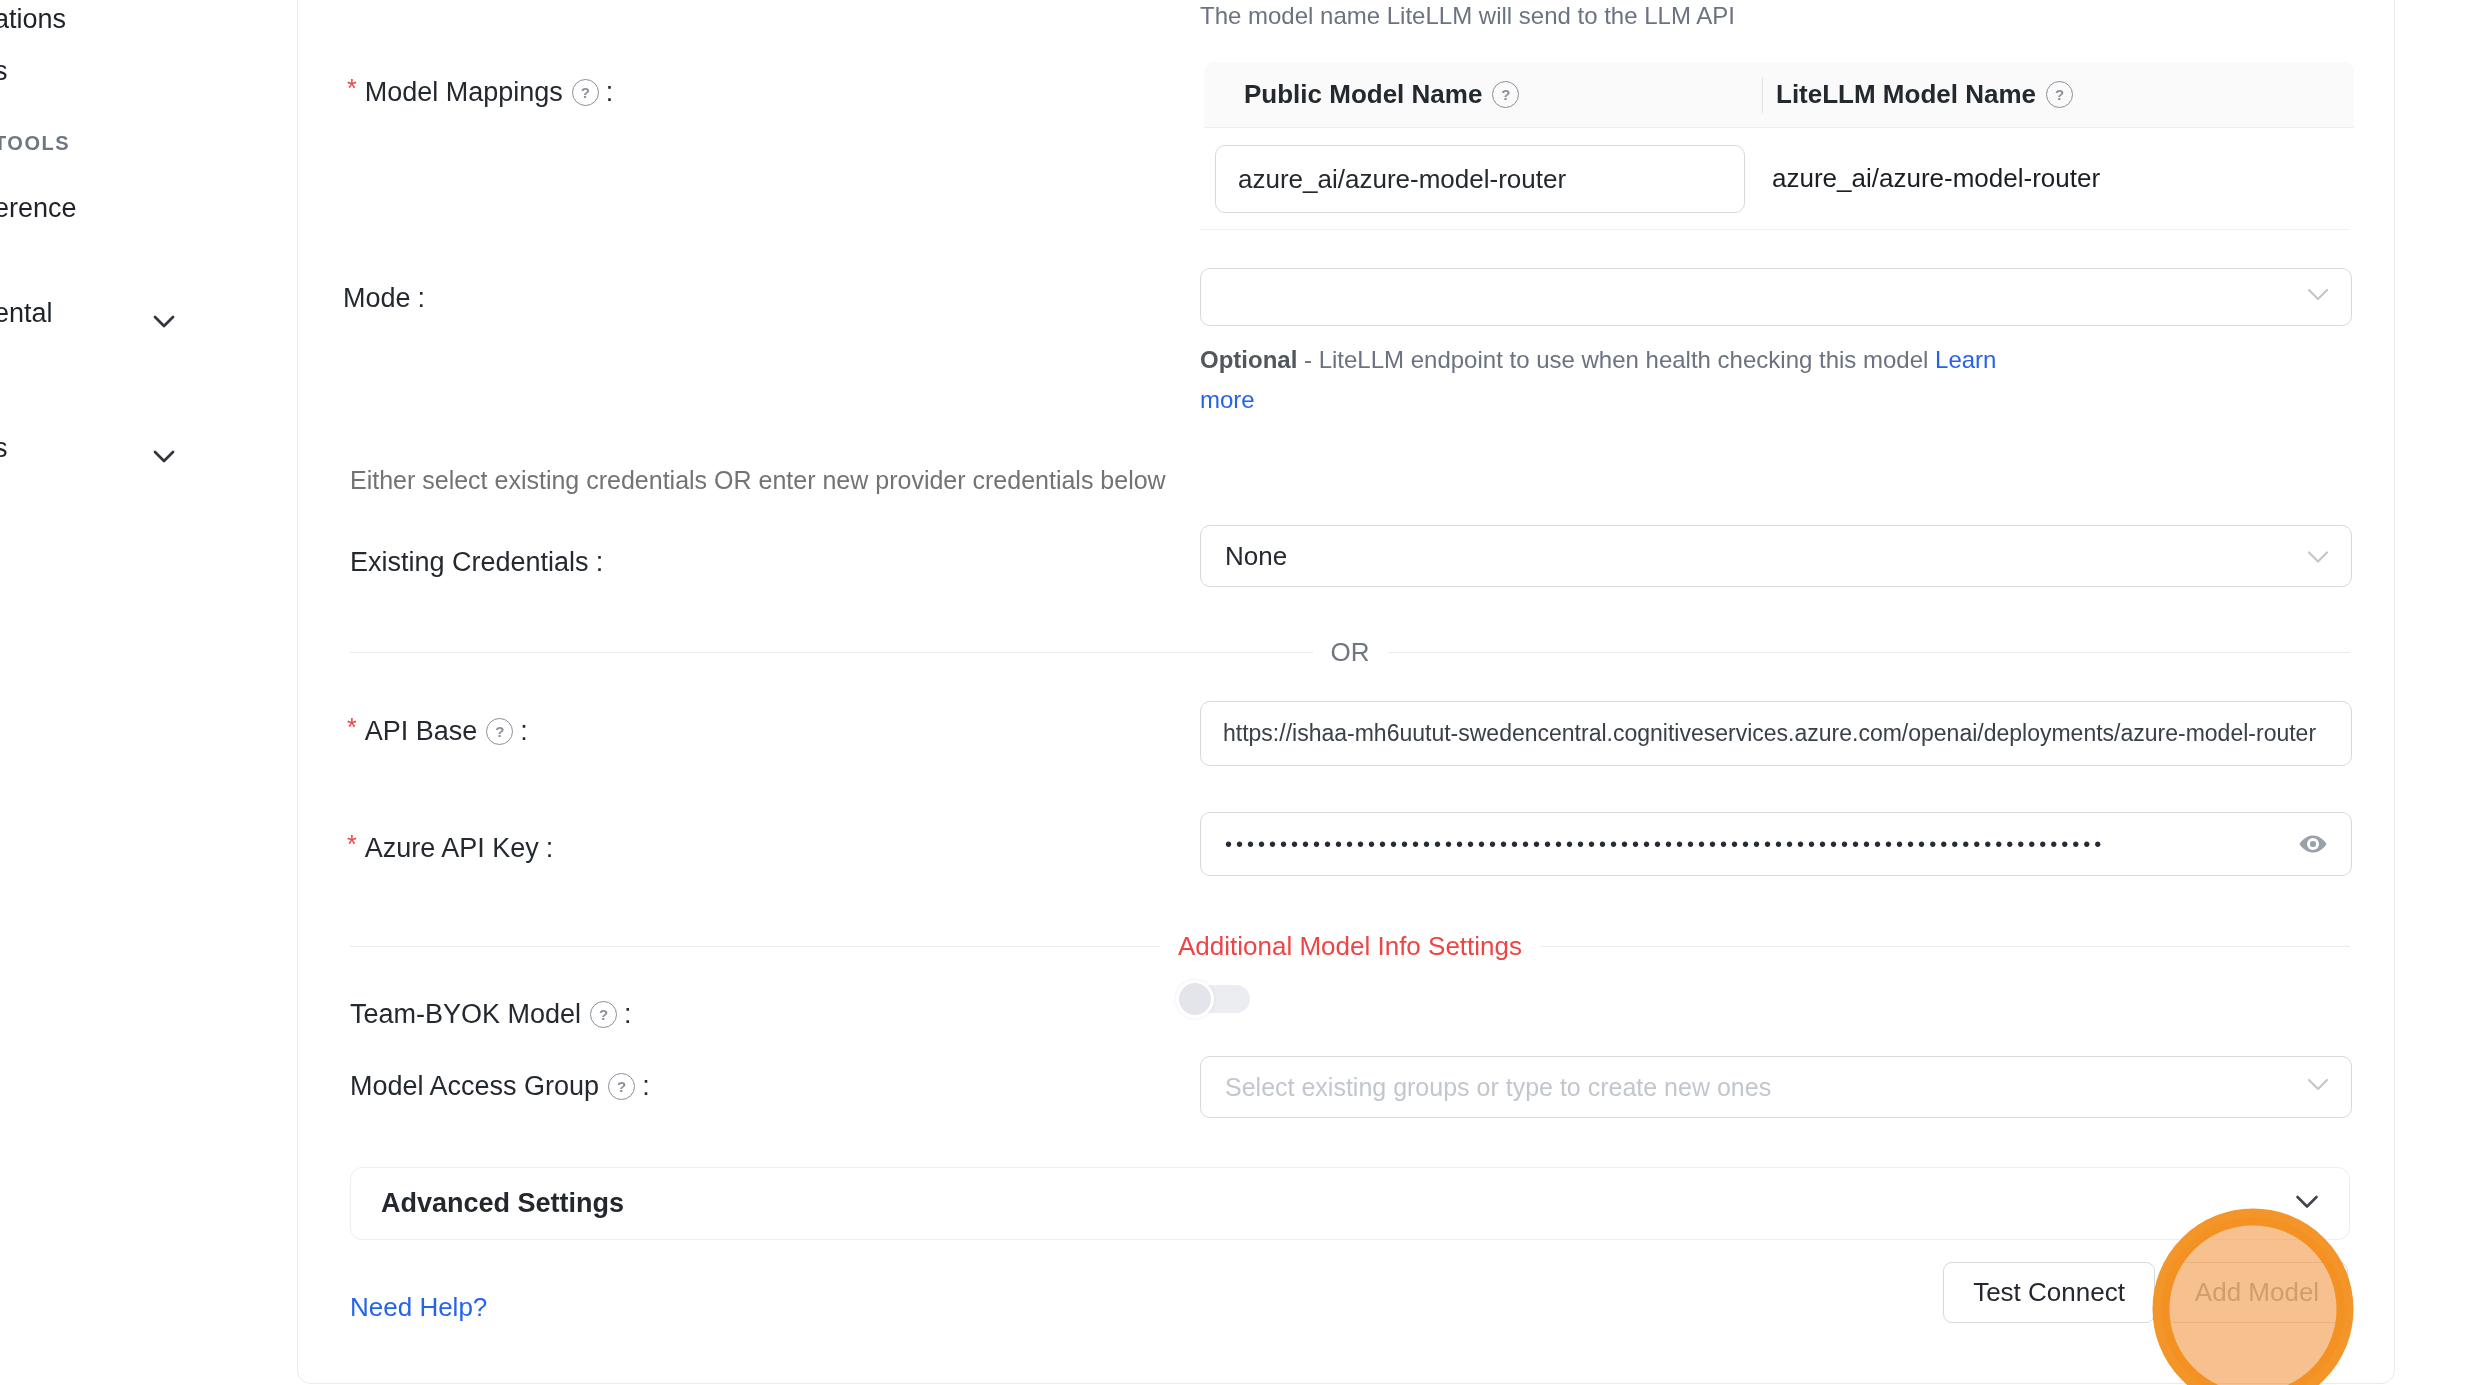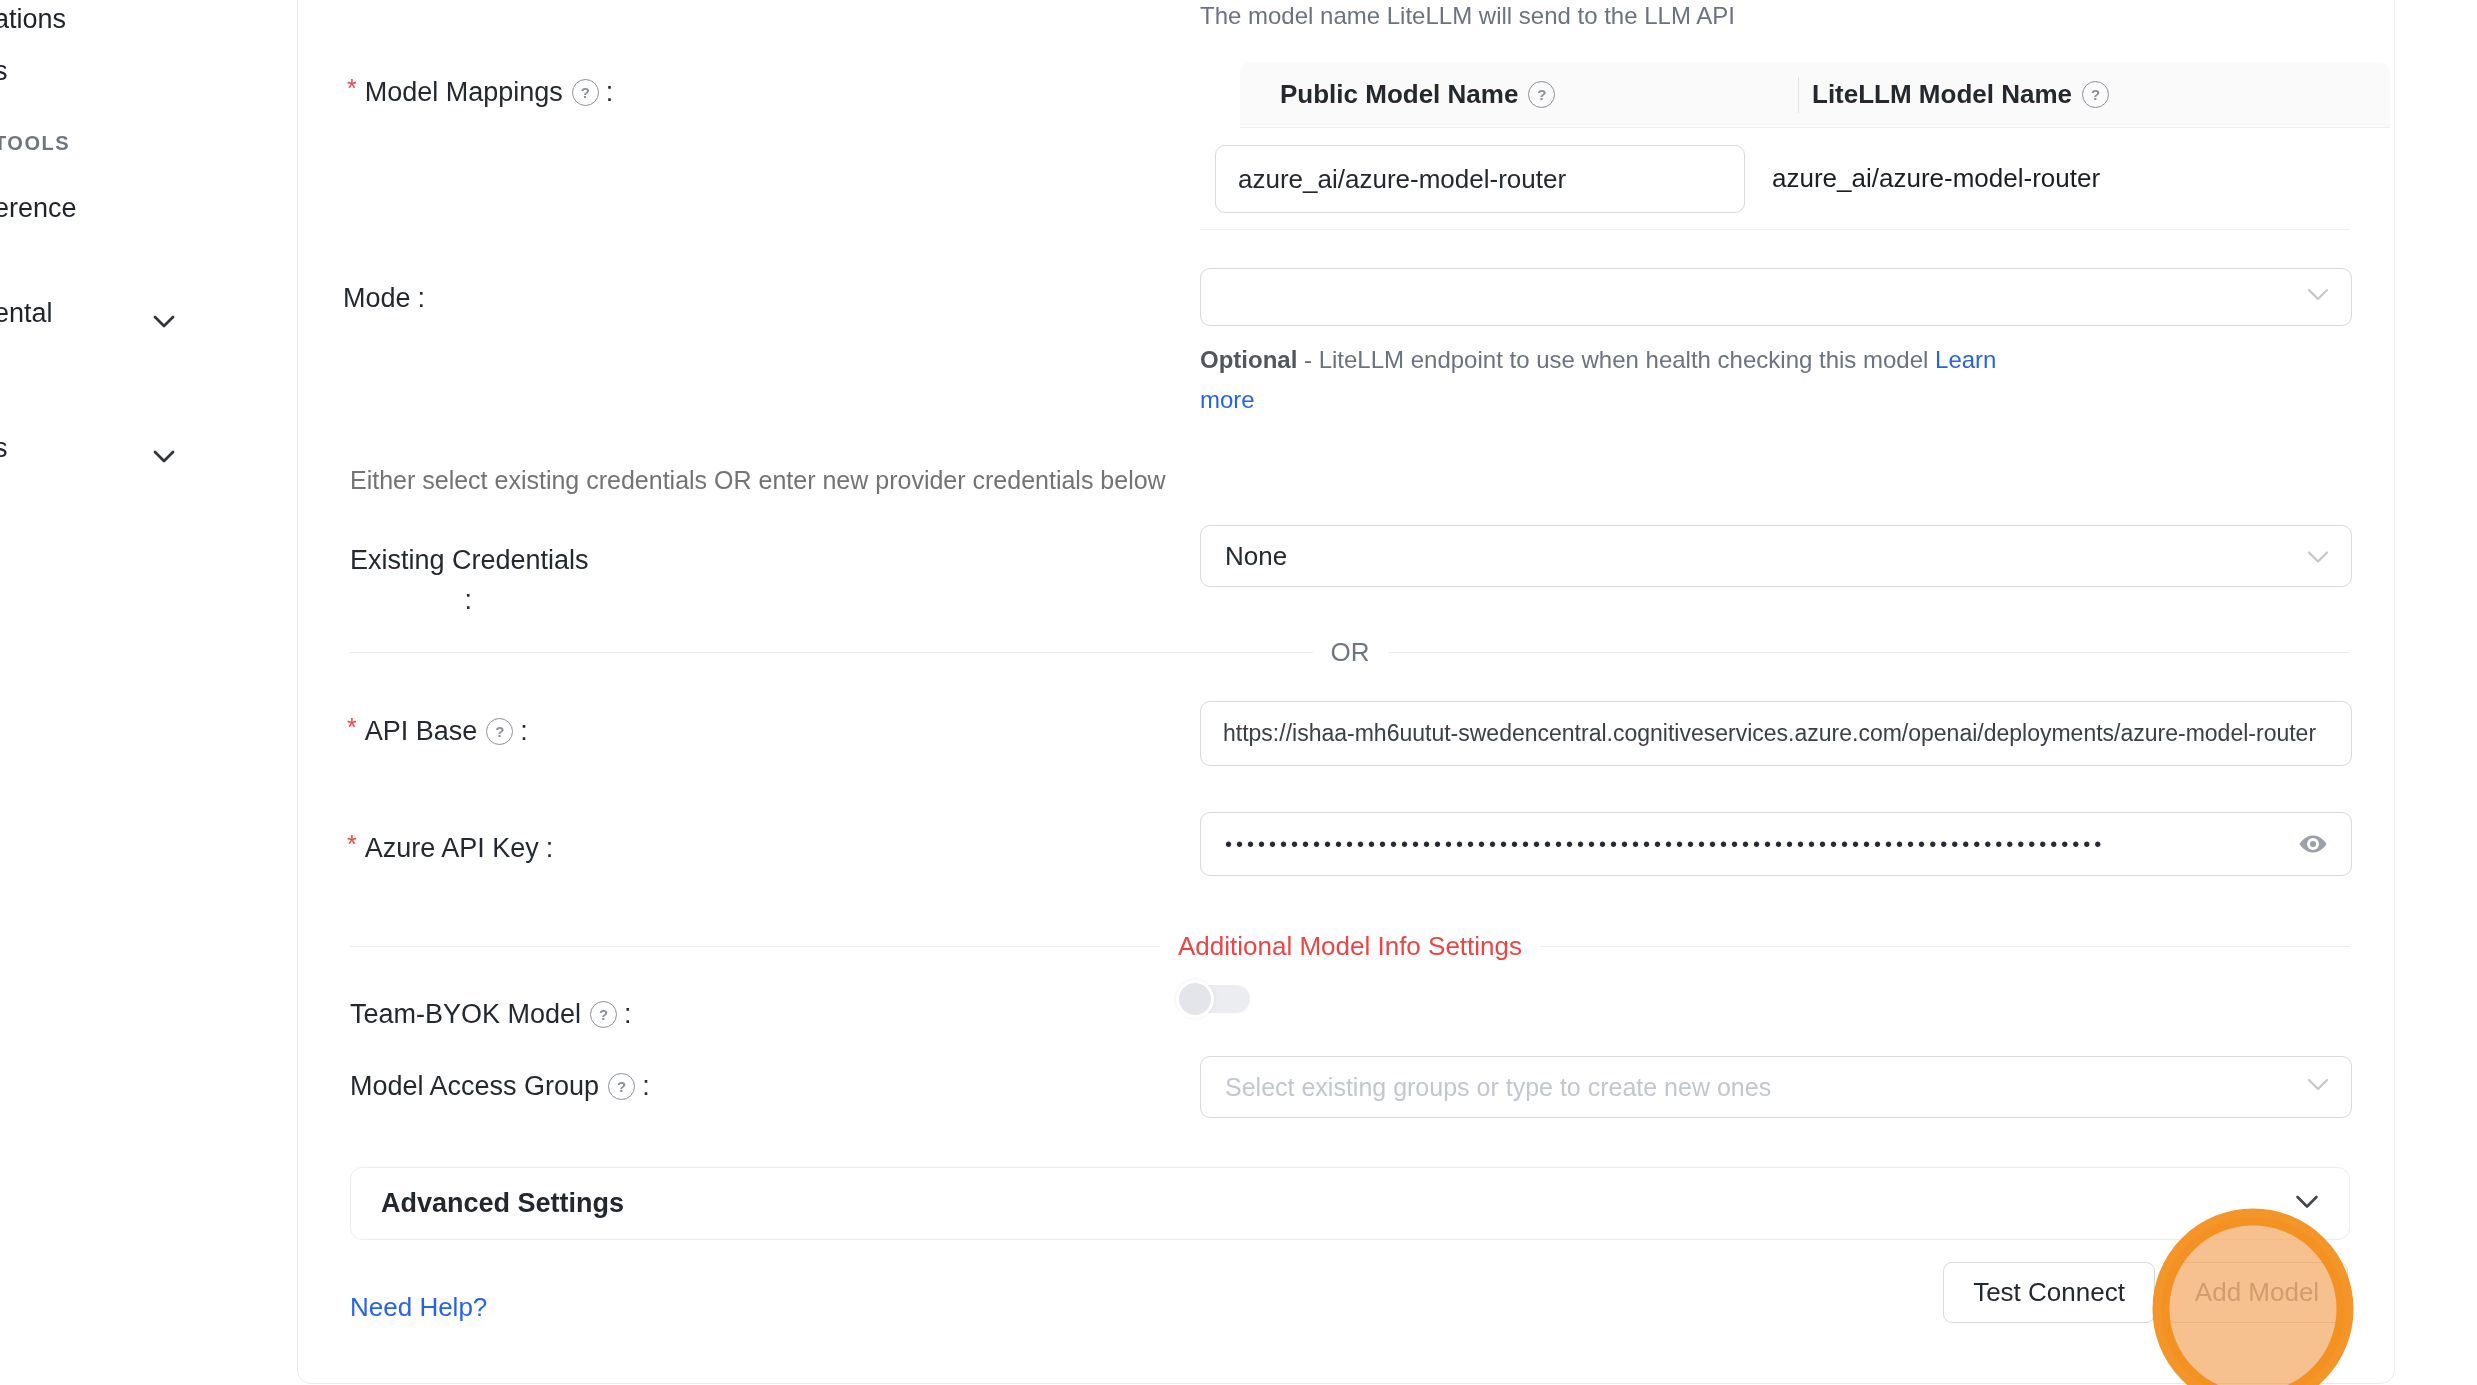--- a/index.html
+++ b/index.html
@@ -43,40 +43,40 @@
   .grey-note{color:#737373;}
   .link{color:#2563eb;cursor:pointer;}
 
   .divider{position:absolute;display:flex;align-items:center;gap:18px;
     font-size:26px;color:#6f7680;white-space:nowrap;}
   .divider .line{flex:1;height:1px;background:#ececec;}
 
   
   .top-help{left:1200px;top:2px;font-size:24px;color:#6b7280;}
   .lbl-mm{left:347px;top:75px;}
-  .tbl-header{left:1240px;top:62px;width:1150px;height:65px;background:#fafafa;
+  .tbl-header{left:1204px;top:62px;width:1150px;height:65px;background:#fafafa;
     border-radius:10px 10px 0 0;border-bottom:1px solid #efefef;}
   .tbl-header .cell{position:absolute;top:0;height:100%;display:flex;align-items:center;gap:10px;
     font-size:26px;font-weight:bold;color:#24292f;}
   .cell-public{left:40px;}
   .cell-litellm{left:572px;}
   .tbl-vdiv{position:absolute;left:558px;top:15px;width:1px;height:36px;background:#e4e4e4;}
   .inp-public{left:1215px;top:145px;width:528px;height:66px;}
   .inp-public input{border:none;outline:none;background:transparent;width:100%;
     padding:0 20px 0 22px;font-size:26px;color:#24292f;font-family:inherit;}
   .litellm-value{left:1772px;top:163px;font-size:26px;color:#1b1f24;}
   .tbl-bottom{left:1200px;top:229px;width:1150px;height:1px;background:#f0f0f0;}
 
   .lbl-mode{left:343px;top:281px;align-items:center;}
   .sel-mode{left:1200px;top:268px;width:1150px;height:56px;}
   .mode-help{left:1200px;top:340px;width:850px;font-size:24px;line-height:40px;color:#6b7280;}
   .mode-help b{color:#52575e;}
 
   .either-note{left:350px;top:466px;font-size:25px;}
-  .lbl-cred{left:350px;top:545px;flex-direction:column;}
+  .lbl-cred{left:350px;top:545px;}
   .sel-none{left:1200px;top:525px;width:1150px;height:60px;font-size:26px;color:#24292f;}
   .sel-none .val{padding-left:24px;}
 
   .or-div{left:350px;top:637px;width:2000px;}
 
   .lbl-apibase{left:347px;top:714px;}
   .inp-apibase{left:1200px;top:701px;width:1150px;height:63px;overflow:hidden;}
   .inp-apibase .val{padding:0 18px 0 22px;font-size:23px;color:#3a4048;white-space:nowrap;overflow:hidden;}
 
   .lbl-key{left:347px;top:831px;}

